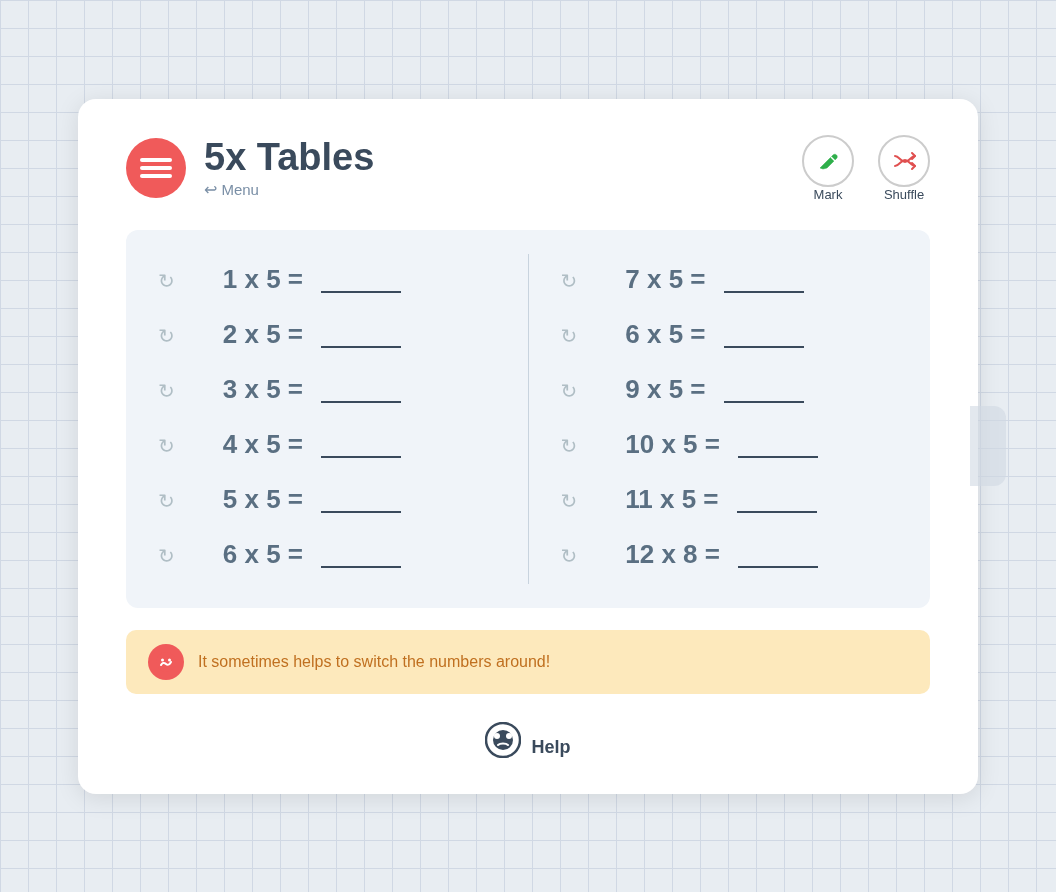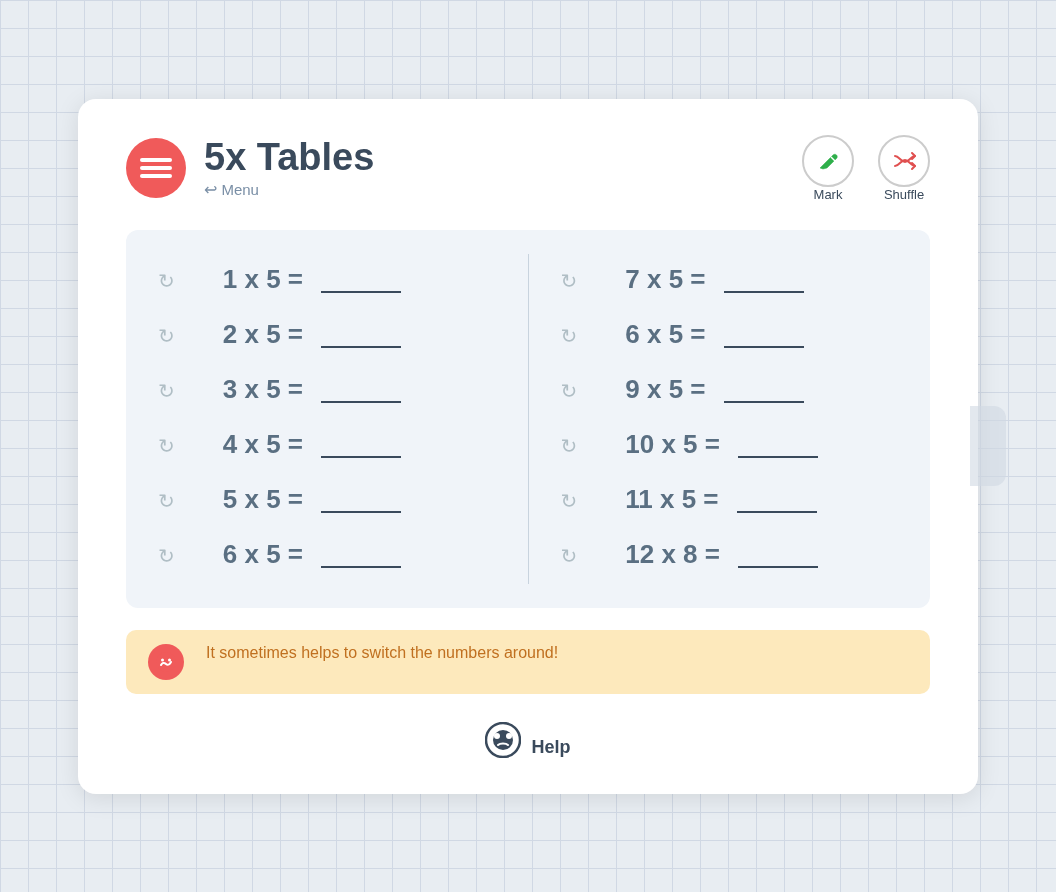--- a/index.html
+++ b/index.html
@@ -164,22 +164,22 @@
       outline: none;
       font-size: 22px;
       color: #3a4a5c;
     }
 
     
     .tip-banner {
       background: #fde9bc;
       border-radius: 10px;
       display: flex;
-      align-items: flex-start;
-      gap: 22px;
+      align-items: center;
+      gap: 14px;
       padding: 14px 22px;
       margin-top: 22px;
     }
 
     .tip-icon {
       background: #f05a5a;
       border-radius: 50%;
       width: 36px;
       height: 36px;
       display: flex;

